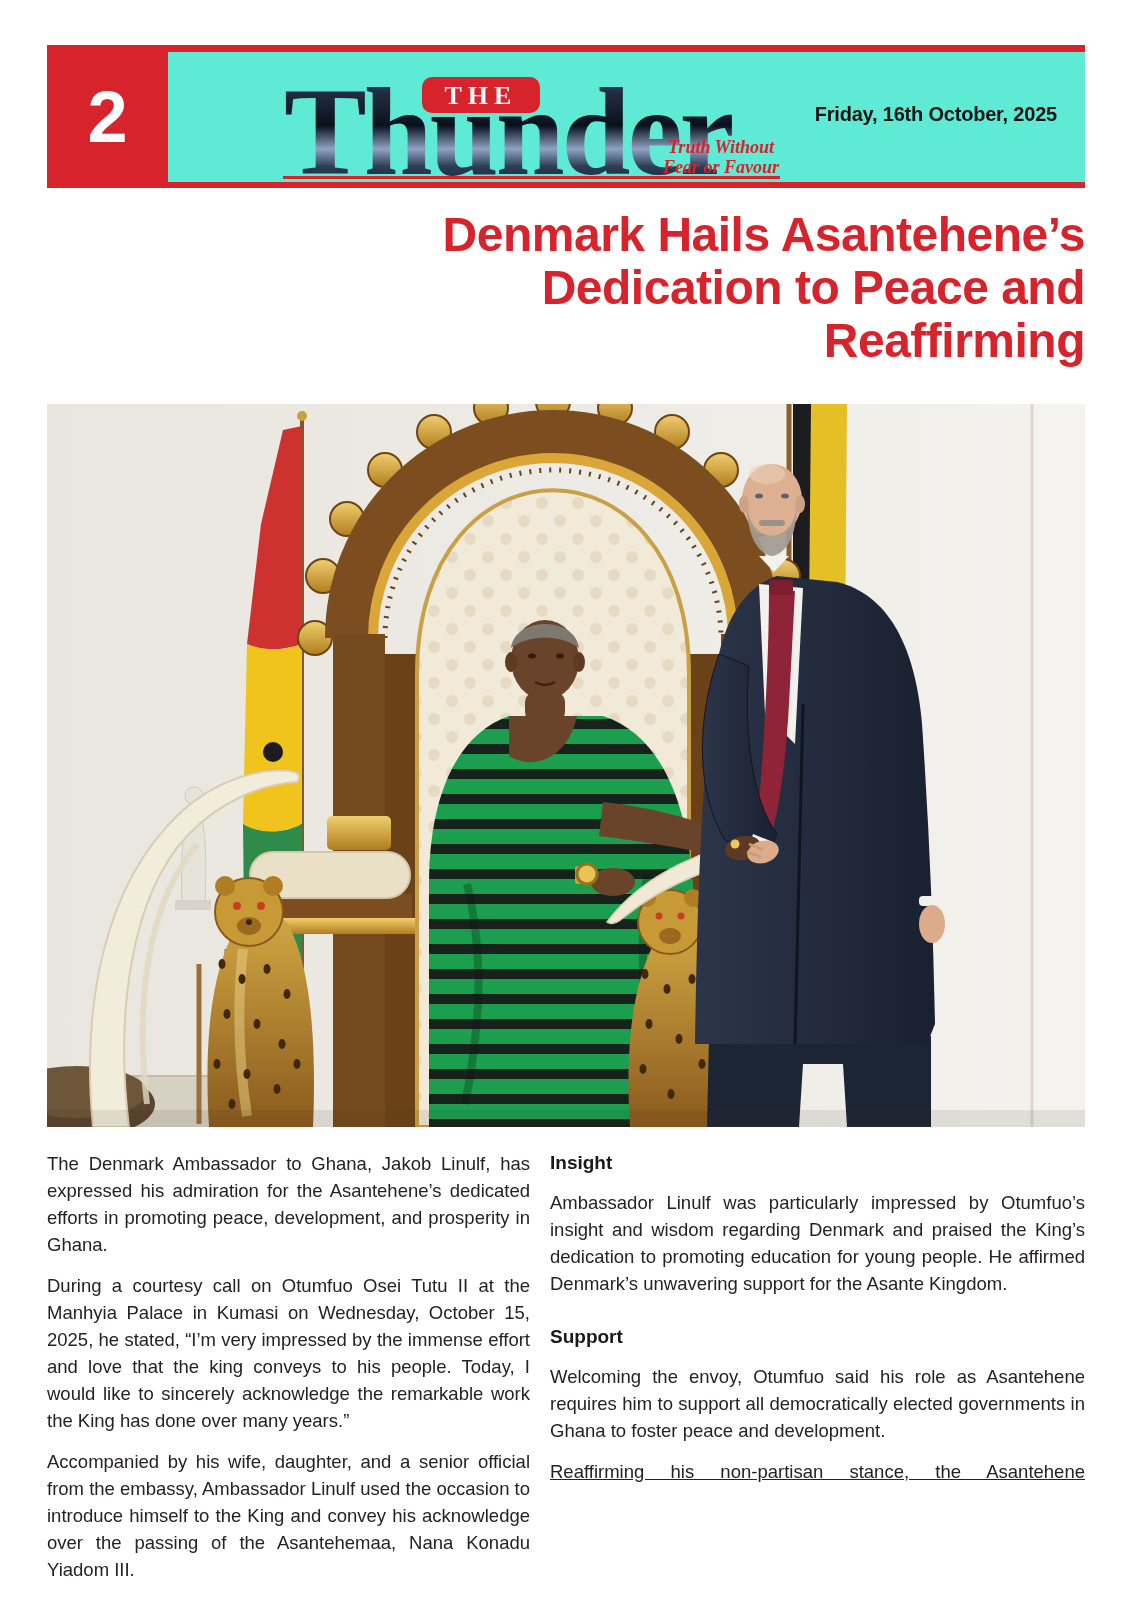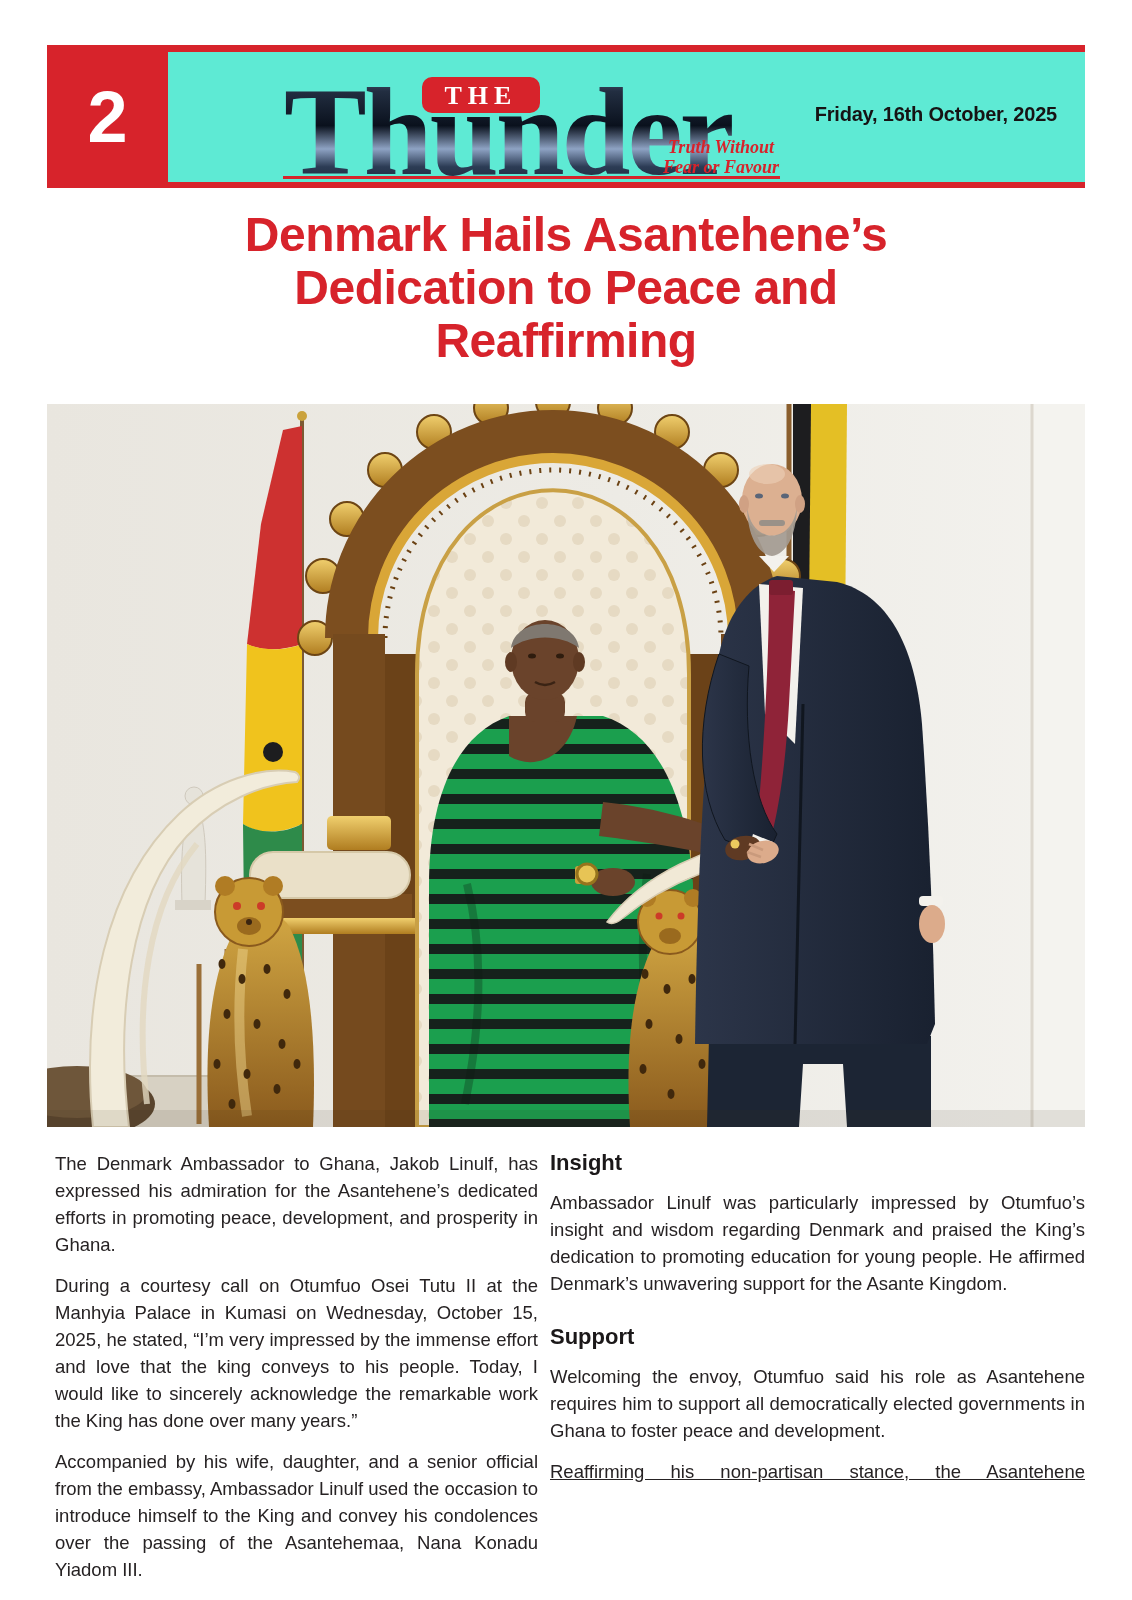--- a/index.html
+++ b/index.html
@@ -8,31 +8,31 @@
 
   
   .header{position:absolute;left:47px;top:45px;width:1038px;height:143px;background:#d7232b;}
   .pagenum{position:absolute;left:0;top:0;width:121px;height:143px;display:flex;align-items:center;justify-content:center;}
   .pagenum span{color:#ffffff;font-size:72px;font-weight:bold;line-height:1;}
   .header-inner{position:absolute;left:121px;top:7px;right:0;bottom:6px;background:#5eead4;}
   .masthead-svg{position:absolute;left:0;top:0;}
   .date{position:absolute;right:28px;top:51px;font-size:20px;font-weight:bold;color:#161314;letter-spacing:-0.2px;}
 
   
-  .headline{position:absolute;left:47px;top:208px;width:1038px;text-align:center;color:#d7232b;font-weight:bold;font-size:48px;line-height:53px;letter-spacing:-0.5px;}
+  .headline{position:absolute;left:47px;top:208px;width:1038px;text-align:right;color:#d7232b;font-weight:bold;font-size:48px;line-height:53px;letter-spacing:-0.5px;}
 
   
   .photo{position:absolute;left:47px;top:404px;width:1038px;height:723px;}
 
   
   .col{position:absolute;top:1150px;font-size:18.5px;line-height:27px;text-align:justify;color:#262223;}
-  .col-left{left:47px;width:483px;margin-left:8px;}
+  .col-left{left:47px;width:483px;}
   .col-right{left:550px;width:535px;}
   .col p{margin:0 0 14px 0;}
-  .col h2{margin:0 0 13px 0;font-size:22px;line-height:26px;font-weight:bold;color:#1b1819;text-align:left;}
+  .col h2{margin:0 0 13px 0;font-size:19px;line-height:26px;font-weight:bold;color:#1b1819;text-align:left;}
   .col .sec2 h2{margin-top:27px;}
   .stretch-last{text-align-last:justify;text-decoration:underline;}
 </style>
 </head>
 <body>
 
 <div class="page">
 
   <div class="header">
     <div class="pagenum">
@@ -285,21 +285,21 @@
       <path d="M702,440 L716,446 M700,448 L714,453" stroke="#c99a7c" stroke-width="2.5" fill="none"></path>
       <circle cx="688" cy="440" r="4.5" fill="#ecc95e"></circle>
     </g>
 
     <rect x="0" y="706" width="1038" height="17" fill="rgba(60,45,25,0.10)"></rect>
   </svg>
 
   <div class="col col-left">
     <p>The Denmark Ambassador to Ghana, Jakob Linulf, has expressed his admiration for the Asantehene’s dedicated efforts in promoting peace, development, and prosperity in Ghana.</p>
     <p>During a courtesy call on Otumfuo Osei Tutu II at the Manhyia Palace in Kumasi on Wednesday, October 15, 2025, he stated, “I’m very impressed by the immense effort and love that the king conveys to his people. Today, I would like to sincerely acknowledge the remarkable work the King has done over many years.”</p>
-    <p>Accompanied by his wife, daughter, and a senior official from the embassy, Ambassador Linulf used the occasion to introduce himself to the King and convey his condolences over the passing of the Asantehemaa, Nana Konadu Yiadom III.</p>
+    <p>Accompanied by his wife, daughter, and a senior official from the embassy, Ambassador Linulf used the occasion to introduce himself to the King and convey his acknowledge over the passing of the Asantehemaa, Nana Konadu Yiadom III.</p>
   </div>
 
   <div class="col col-right">
     <div class="sec1">
       <h2>Insight</h2>
       <p>Ambassador Linulf was particularly impressed by Otumfuo’s insight and wisdom regarding Denmark and praised the King’s dedication to promoting education for young people. He affirmed Denmark’s unwavering support for the Asante Kingdom.</p>
     </div>
     <div class="sec2">
       <h2>Support</h2>
       <p>Welcoming the envoy, Otumfuo said his role as Asantehene requires him to support all democratically elected governments in Ghana to foster peace and development.</p>

